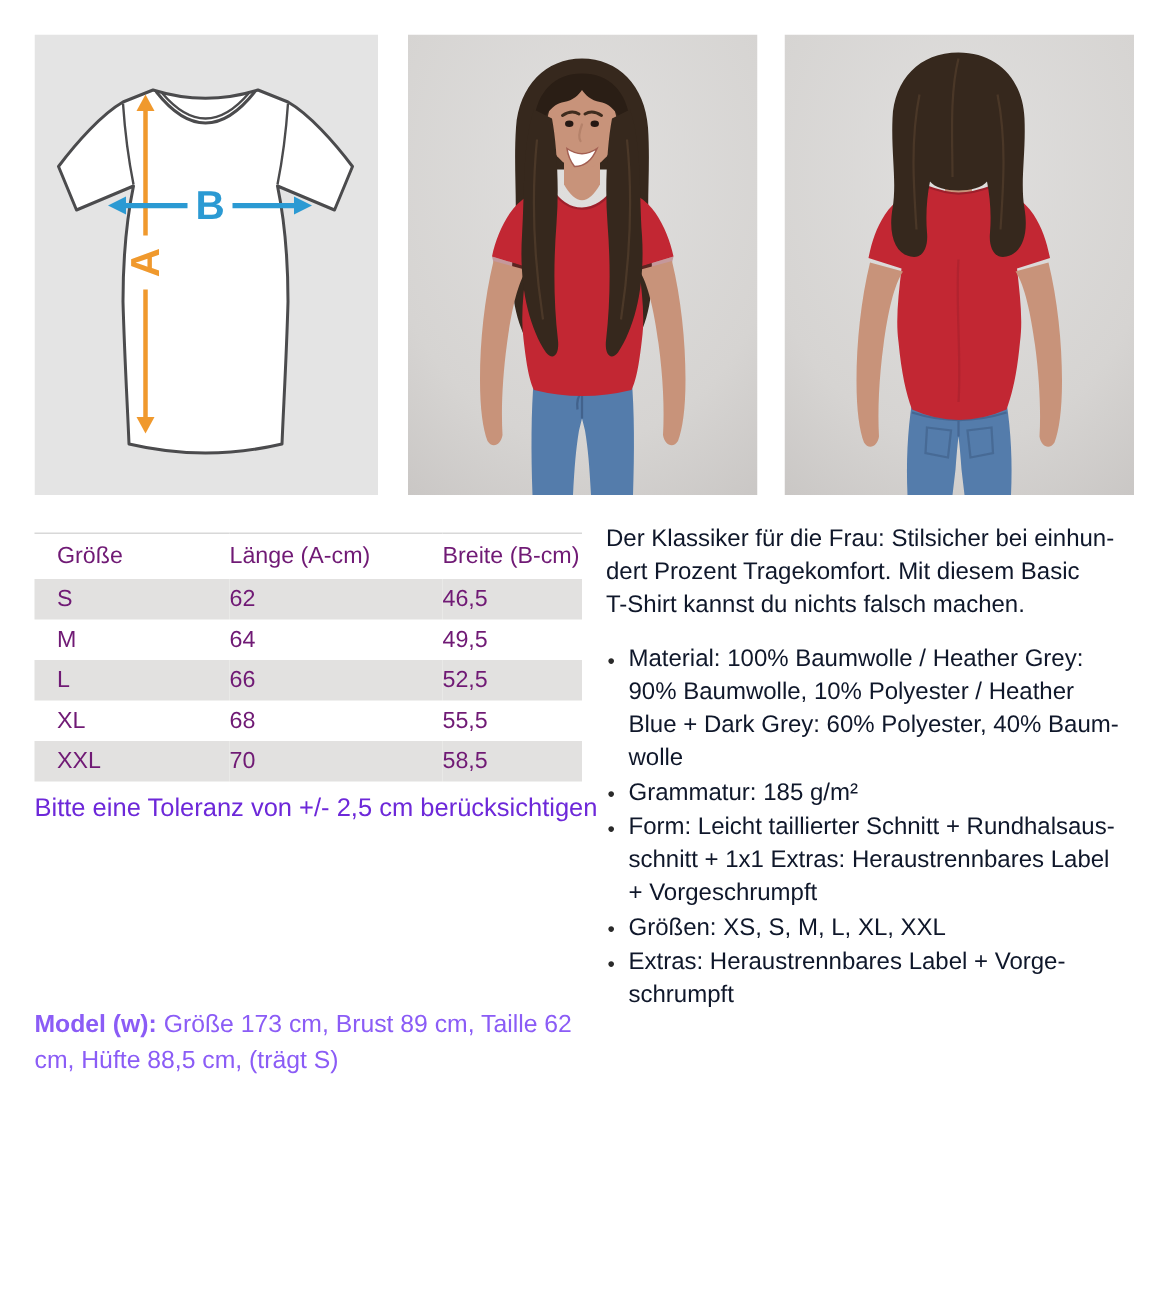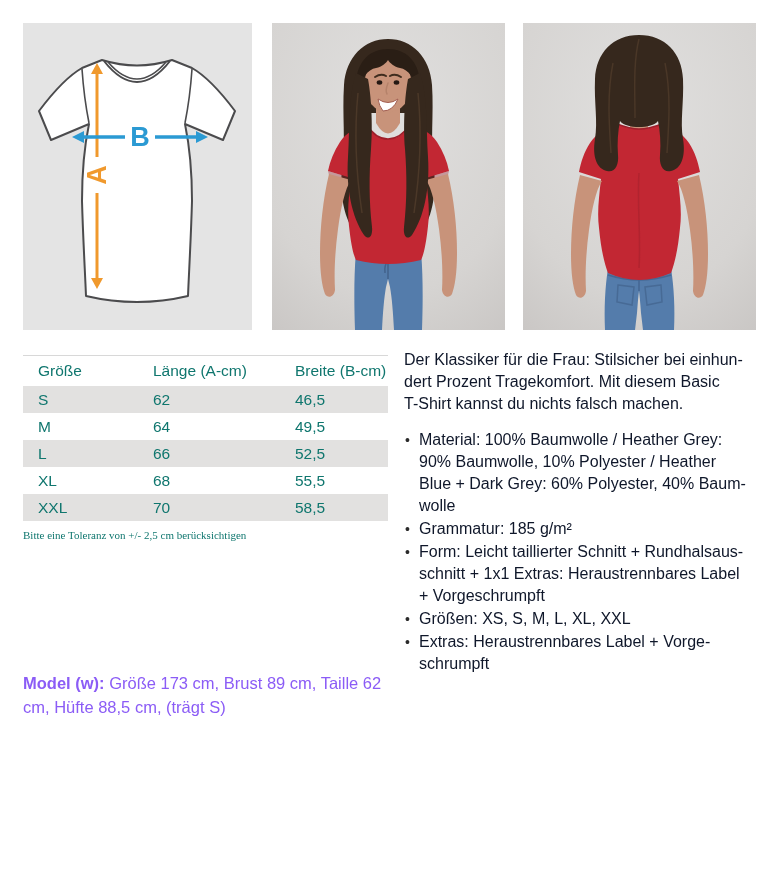--- a/index.html
+++ b/index.html
@@ -9,29 +9,29 @@
   
   .img-panel{position:absolute;top:23px;height:307px;}
   .img-panel svg{display:block;}
   .panel-diagram{left:23px;width:229px;}
   .panel-front{left:272px;width:233px;}
   .panel-back{left:523px;width:233px;}
 
   
   .size-table-wrap{position:absolute;left:23px;top:355px;width:365px;}
   table.size-table{width:100%;border-collapse:collapse;border-top:1px solid #d8d8d8;
-        font-size:15.5px;color:#0f766e;}
+        font-size:15.5px;color:#701a75;}
   table.size-table th{font-weight:normal;text-align:left;height:30px;padding:0;}
   table.size-table td{height:27px;padding:0;}
   table.size-table th:first-child,table.size-table td:first-child{width:115px;padding-left:15px;}
   table.size-table th:nth-child(2),table.size-table td:nth-child(2){width:142px;}
   table.size-table th:nth-child(3),table.size-table td:nth-child(3){width:93px;}
   table.size-table tbody tr:nth-child(odd){background:#e2e1e0;}
 
-  .tolerance{position:absolute;left:23px;top:529px;font-size:11px;color:#0f766e;font-family:Liberation Serif, serif;}
+  .tolerance{position:absolute;left:23px;top:529px;font-size:17px;color:#6d28d9;}
 
   .model-info{position:absolute;left:23px;top:671px;width:378px;
         font-size:16.5px;line-height:24px;color:#8b5cf6;}
   .model-info strong{font-weight:bold;}
 
   
   .description{position:absolute;left:404px;top:349px;width:372px;
         font-size:16px;line-height:22px;color:#0f172a;}
   .description p{margin:0 0 14px 0;white-space:pre-line;}
   .description ul{margin:0;padding:0;list-style:none;}

